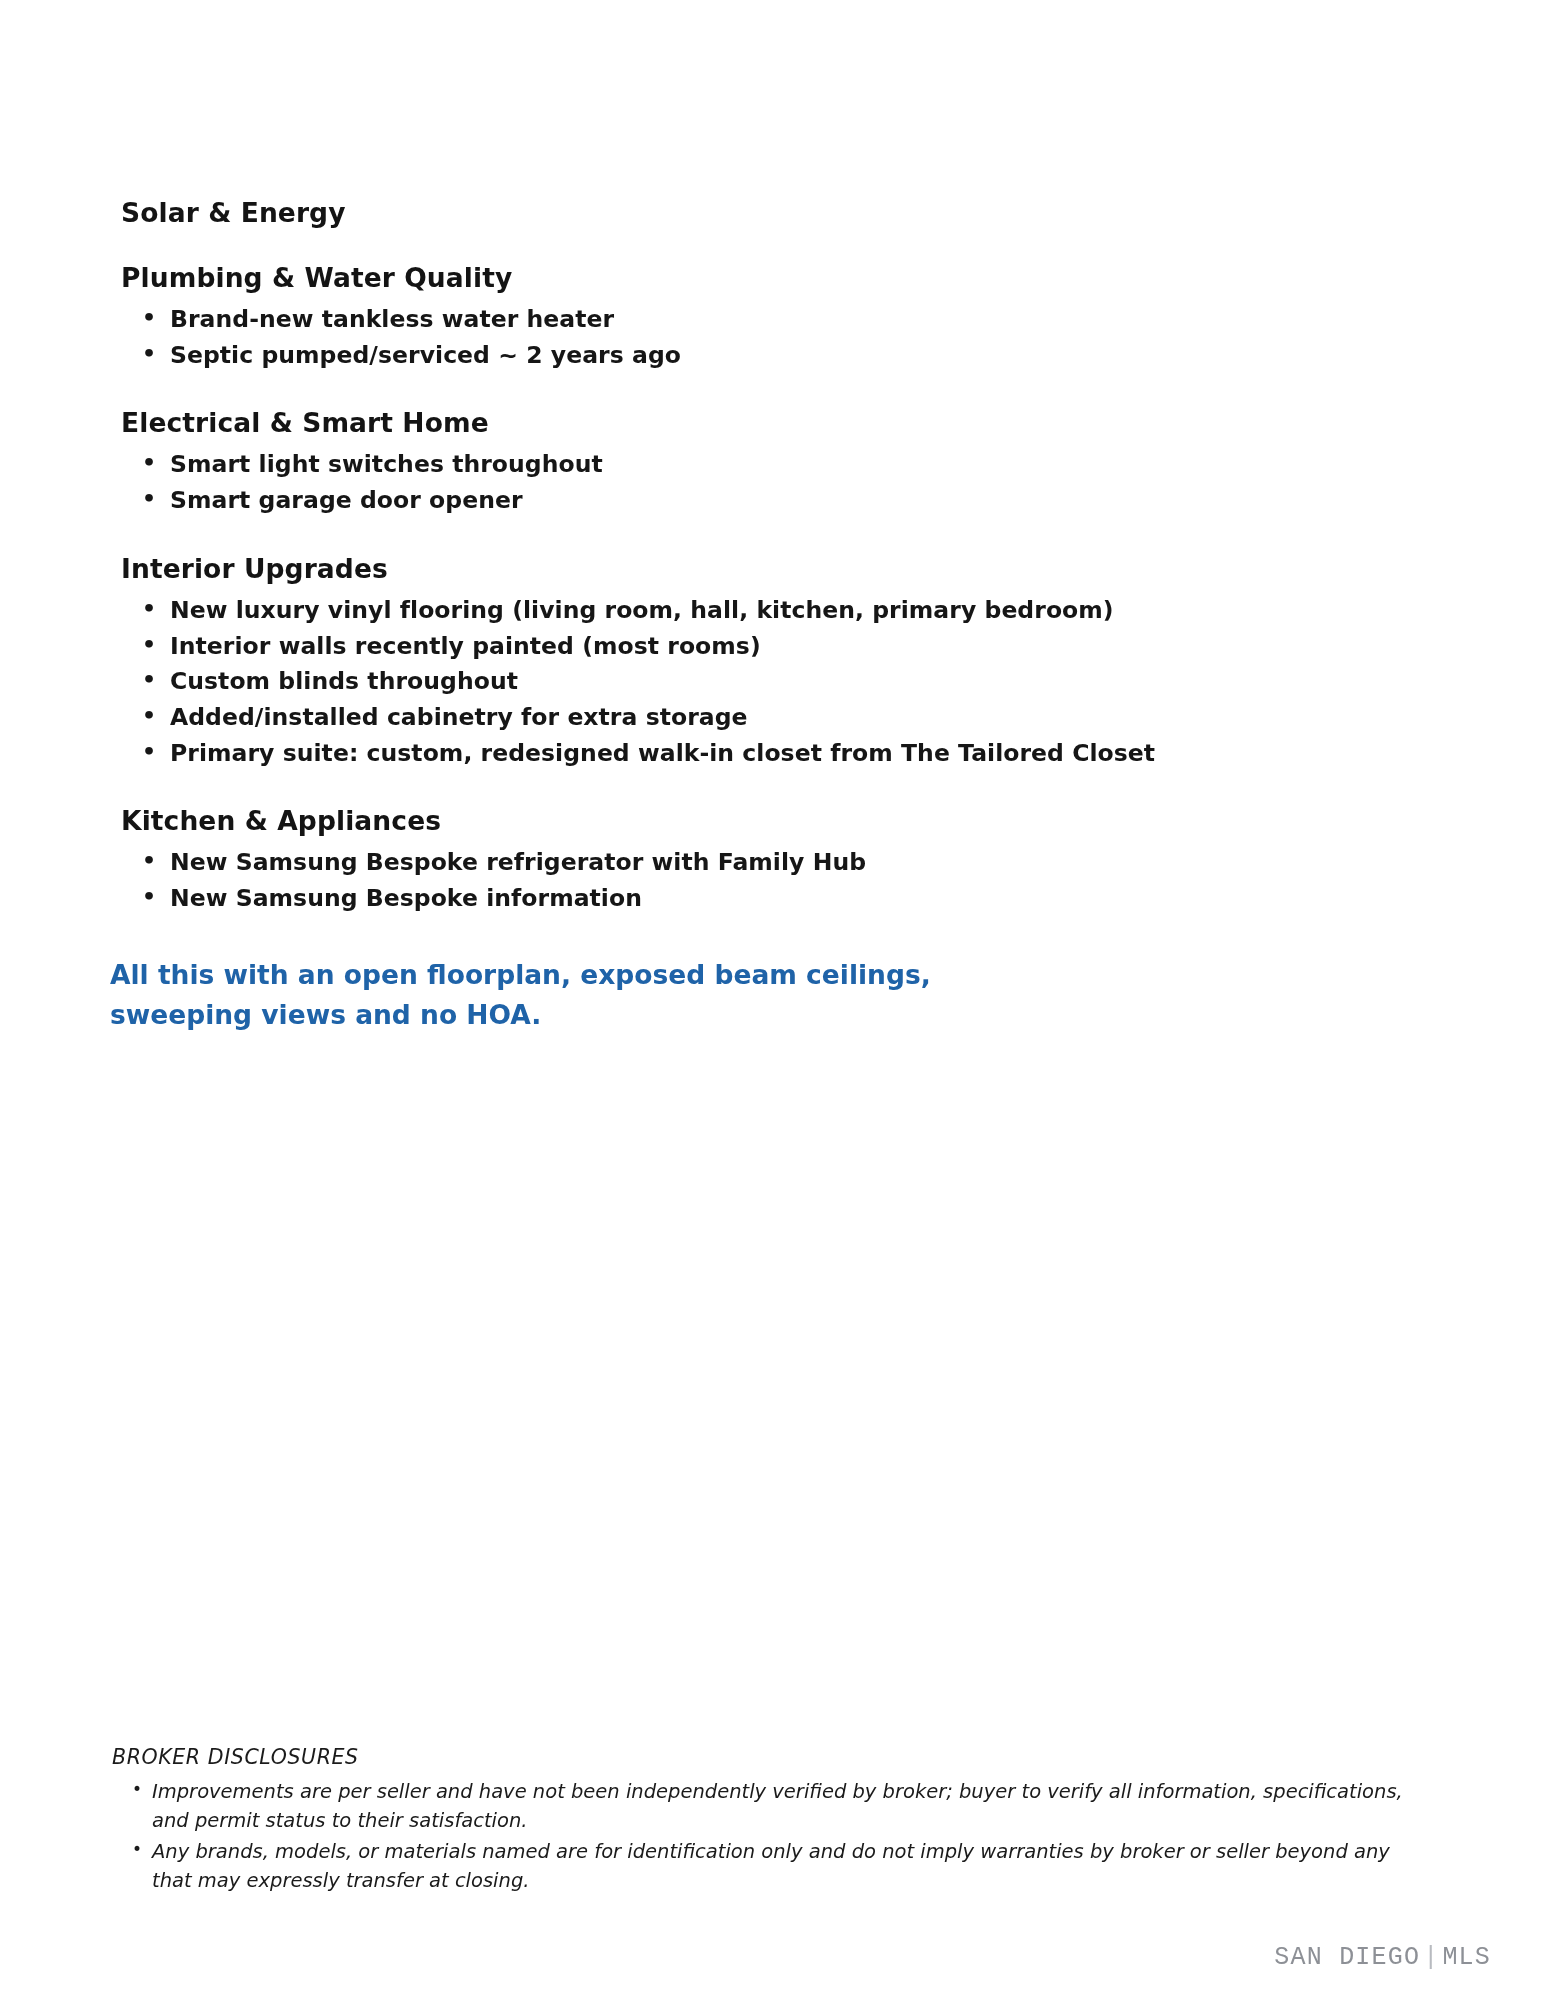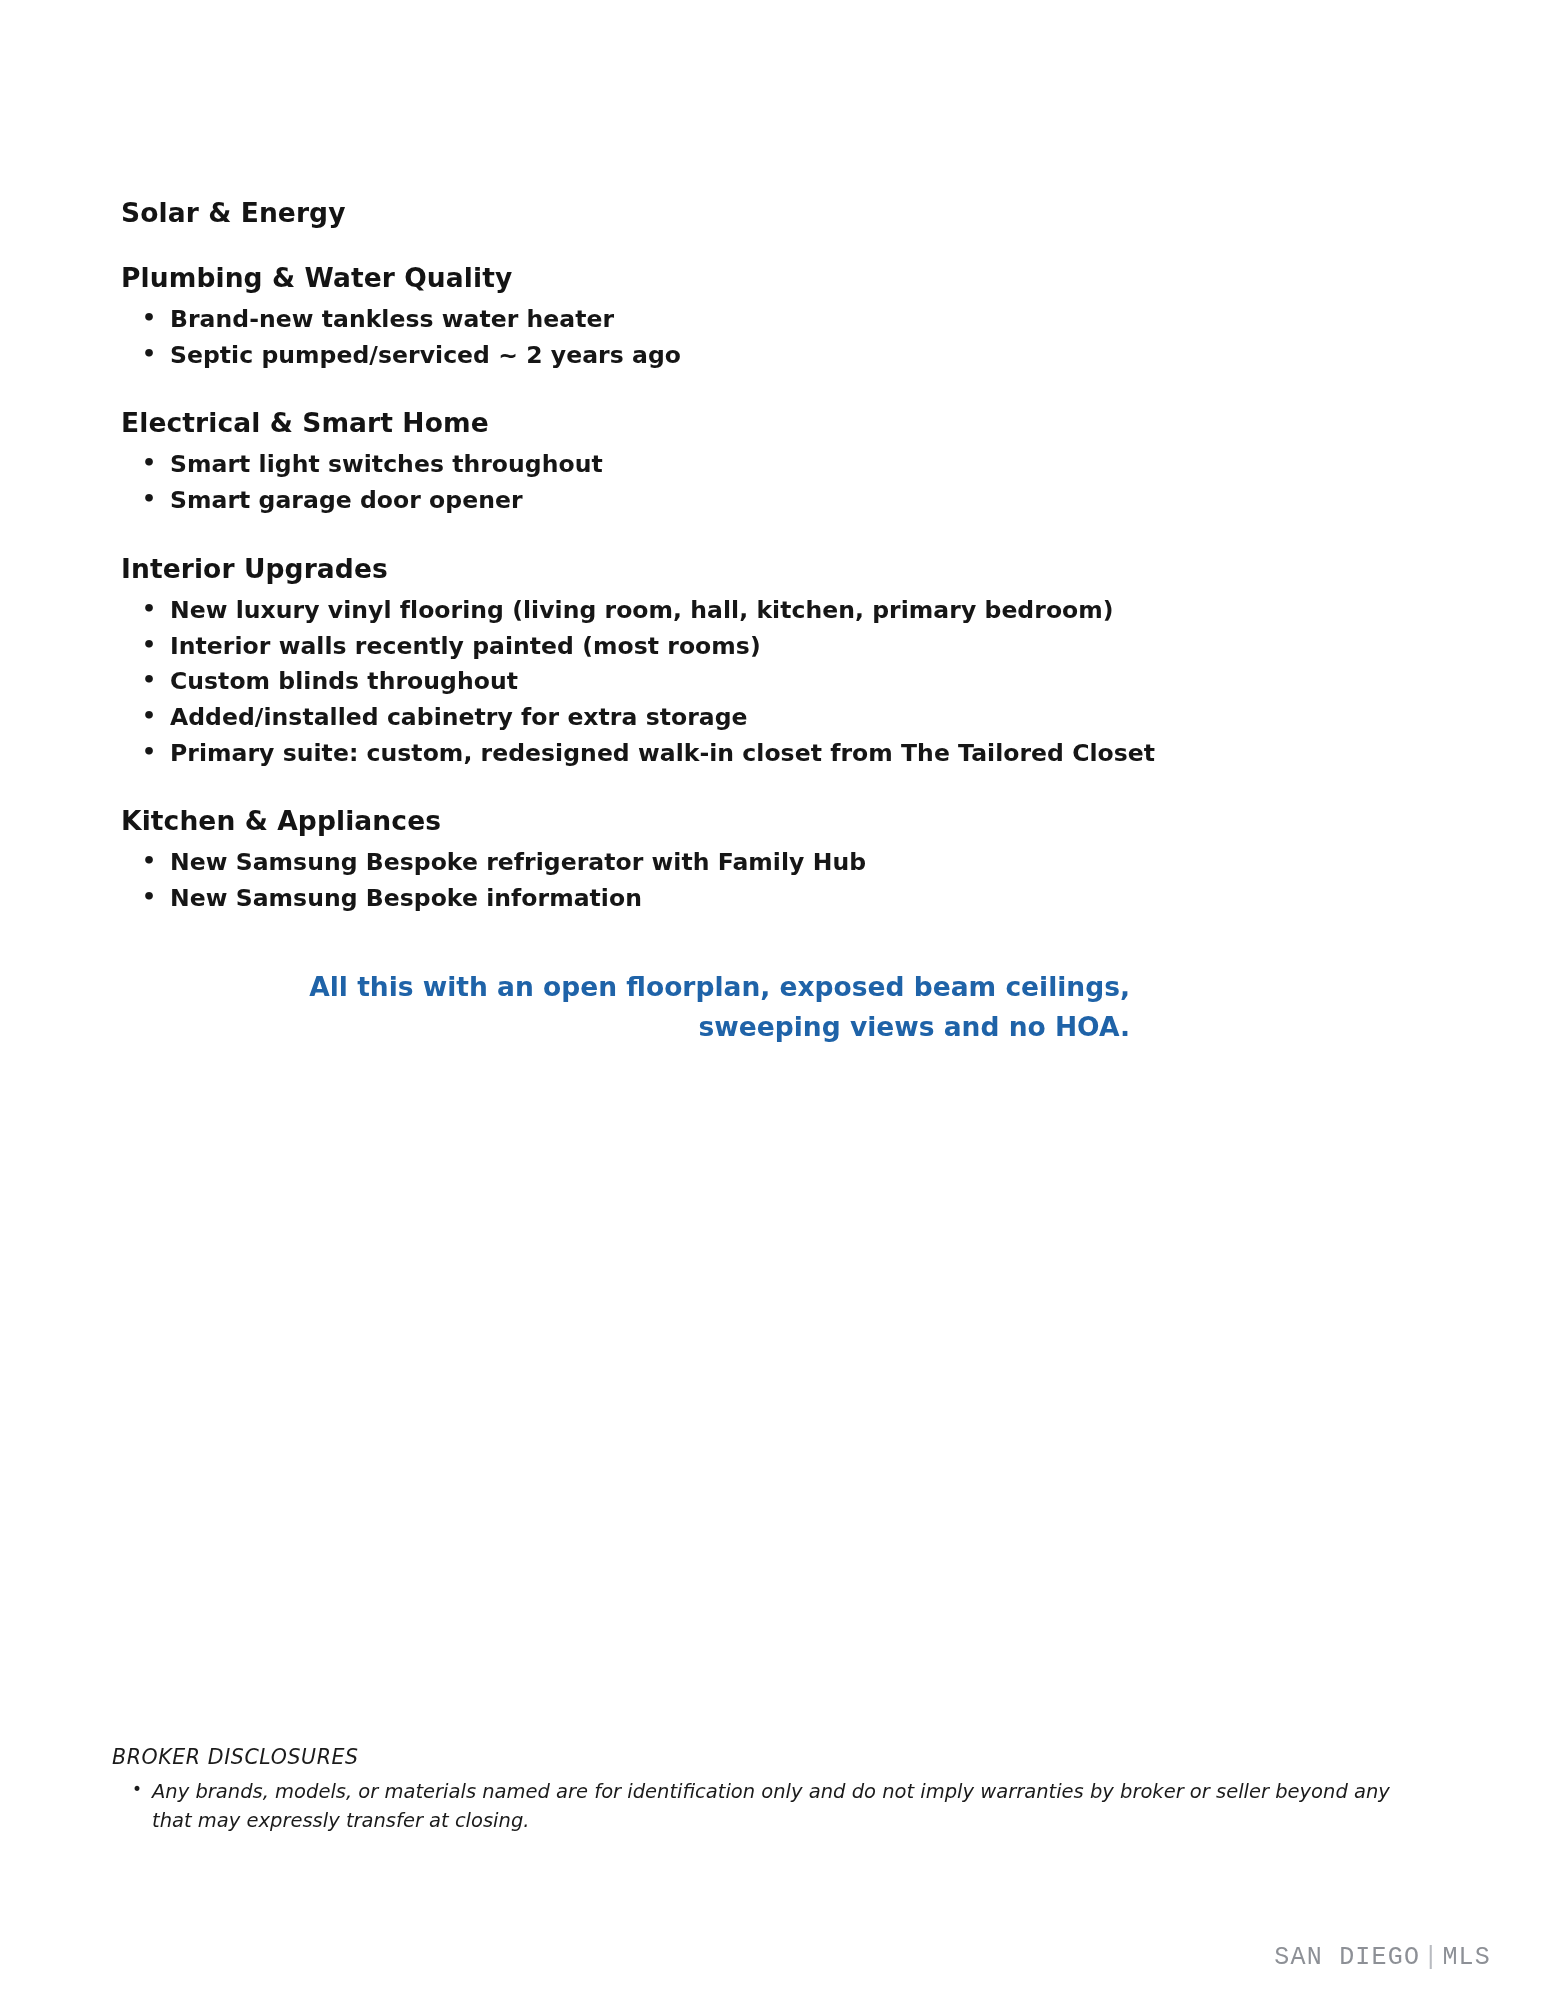--- a/index.html
+++ b/index.html
@@ -55,22 +55,22 @@
   }
   ul.bullets li::before {
     content: "\2022";
     position: absolute;
     left: 32px;
     top: -1px;
     font-size: 22px;
     color: #161616;
   }
   .closing {
-    margin-top: 50px;
-    text-align: right;
+    margin-top: 38px;
+    text-align: left;
     color: #1f63a8;
     font-size: 26.5px;
     font-weight: bold;
     line-height: 1.5;
     width: 1020px;
     margin-left: 0;
   }
   .closing div {
     display: block;
   }
@@ -174,20 +174,21 @@
     <div class="closing">
       <div>All this with an open floorplan, exposed beam ceilings,</div>
       <div>sweeping views and no HOA.</div>
     </div>
 
   </div>
 
   <div class="disclosures">
     <div class="disc-title">BROKER DISCLOSURES</div>
     <ul class="disc-list">
+      <li>Improvements are per seller and have not been independently verified by broker; buyer to verify all information, specifications, and permit status to their satisfaction.</li>
       <li>Any brands, models, or materials named are for identification only and do not imply warranties by broker or seller beyond any that may expressly transfer at closing.</li>
     </ul>
   </div>
 
   <div class="logo">
     <span>SAN DIEGO</span><span class="sep">|</span><span>MLS</span>
   </div>
 
 </div>
 

